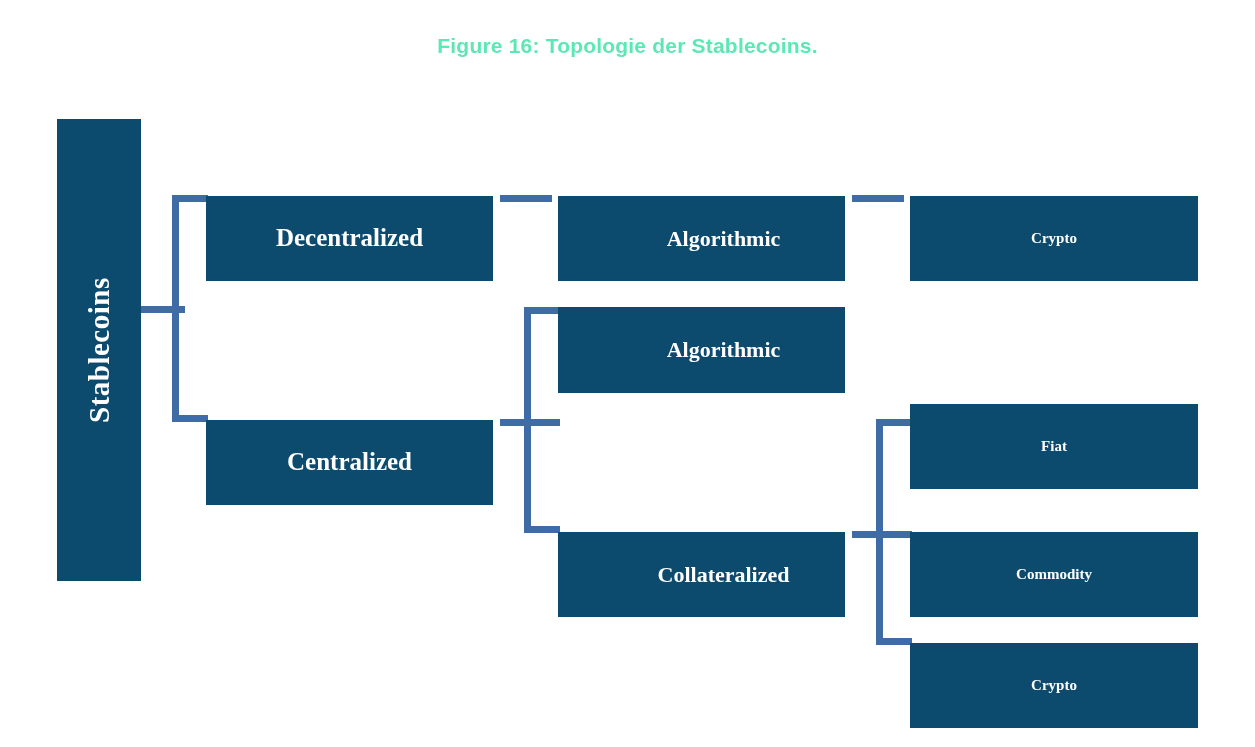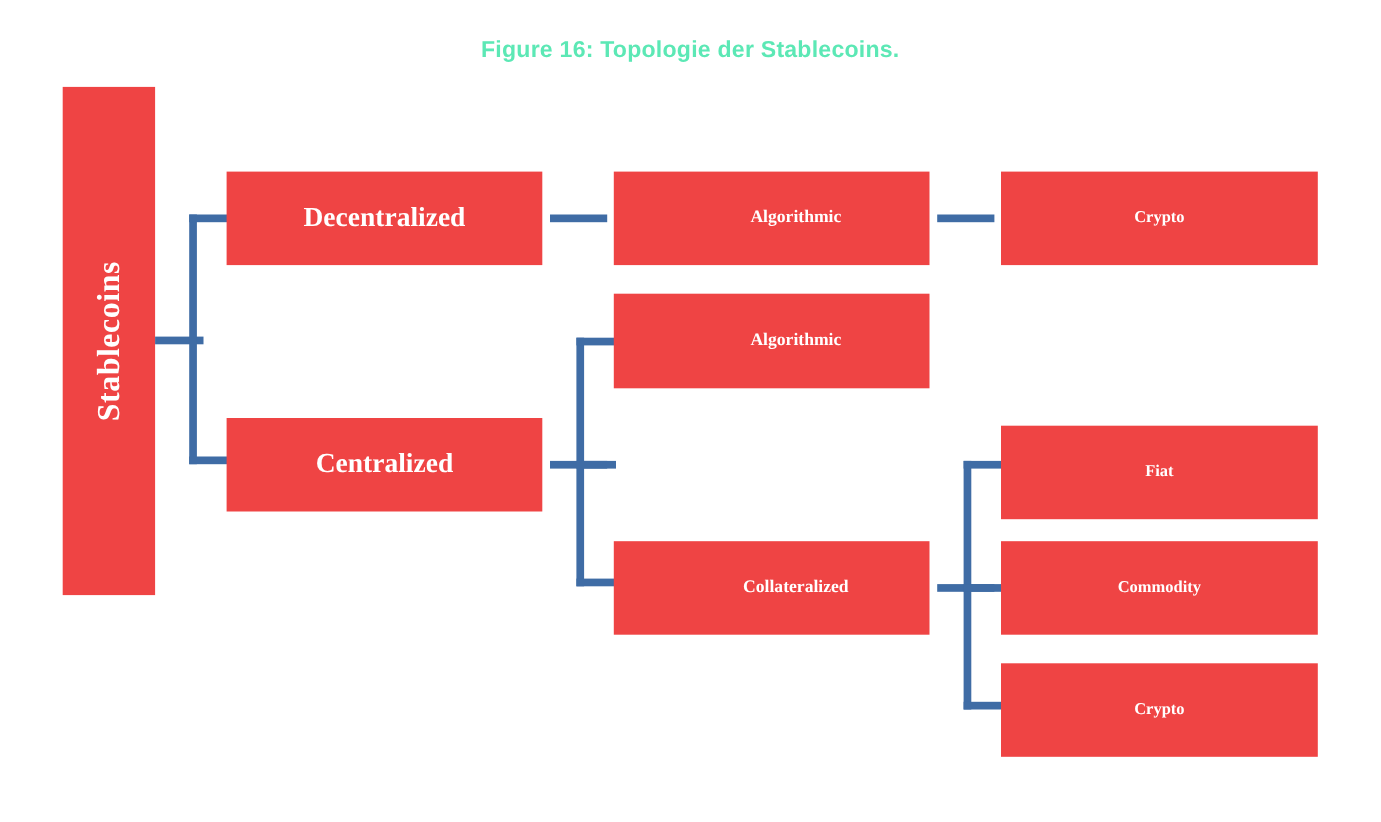--- a/index.html
+++ b/index.html
@@ -21,39 +21,40 @@
     font-weight:bold;
     font-size:21px;
     letter-spacing:.2px;
     color:#5CE8B5;
     white-space:nowrap;
   }
 
   
   .node{
     position:absolute;
-    background:#ef4444;
+    background:#0c4a6e;
     color:#ffffff;
     font-family:"Liberation Serif", serif;
     font-weight:bold;
     display:flex;
     align-items:center;
     justify-content:center;
     text-align:center;
     box-sizing:border-box;
     line-height:1.05;
+    margin-top:40px;
   }
   .node.root{
     writing-mode:vertical-rl;
     transform:rotate(180deg);
     font-size:29px;
     letter-spacing:.5px;
   }
   .lvl1{font-size:25px;}
-  .lvl2{font-size:16px;padding-left:44px;}
+  .lvl2{font-size:22px;padding-left:44px;}
   .lvl3{font-size:15px;text-align:center;}
 
   
   .conn{position:absolute;background:#3F6CA5;}
   .hline{height:7px;}
   .vline{width:7px;}
 </style>
 </head>
 <body>
 
@@ -93,19 +94,19 @@
   <div class="conn hline" style="left:852px;top:195px;width:52px;"></div>
 
   <div class="conn hline" style="left:852px;top:531px;width:52px;"></div>
   <div class="conn vline" style="left:876px;top:419px;height:226px;"></div>
   <div class="conn hline" style="left:876px;top:419px;width:36px;"></div>
   <div class="conn hline" style="left:876px;top:531px;width:36px;"></div>
   <div class="conn hline" style="left:876px;top:638px;width:36px;"></div>
 
   <div class="node lvl3" style="left:910px;top:156px;width:288px;height:85px;">Crypto</div>
 
-  <div class="node lvl3" style="left:910px;top:387px;width:288px;height:85px;">Fiat</div>
+  <div class="node lvl3" style="left:910px;top:364px;width:288px;height:85px;">Fiat</div>
 
   <div class="node lvl3" style="left:910px;top:492px;width:288px;height:85px;">Commodity</div>
 
   <div class="node lvl3" style="left:910px;top:603px;width:288px;height:85px;">Crypto</div>
 
 </div>
 
 </body></html>

